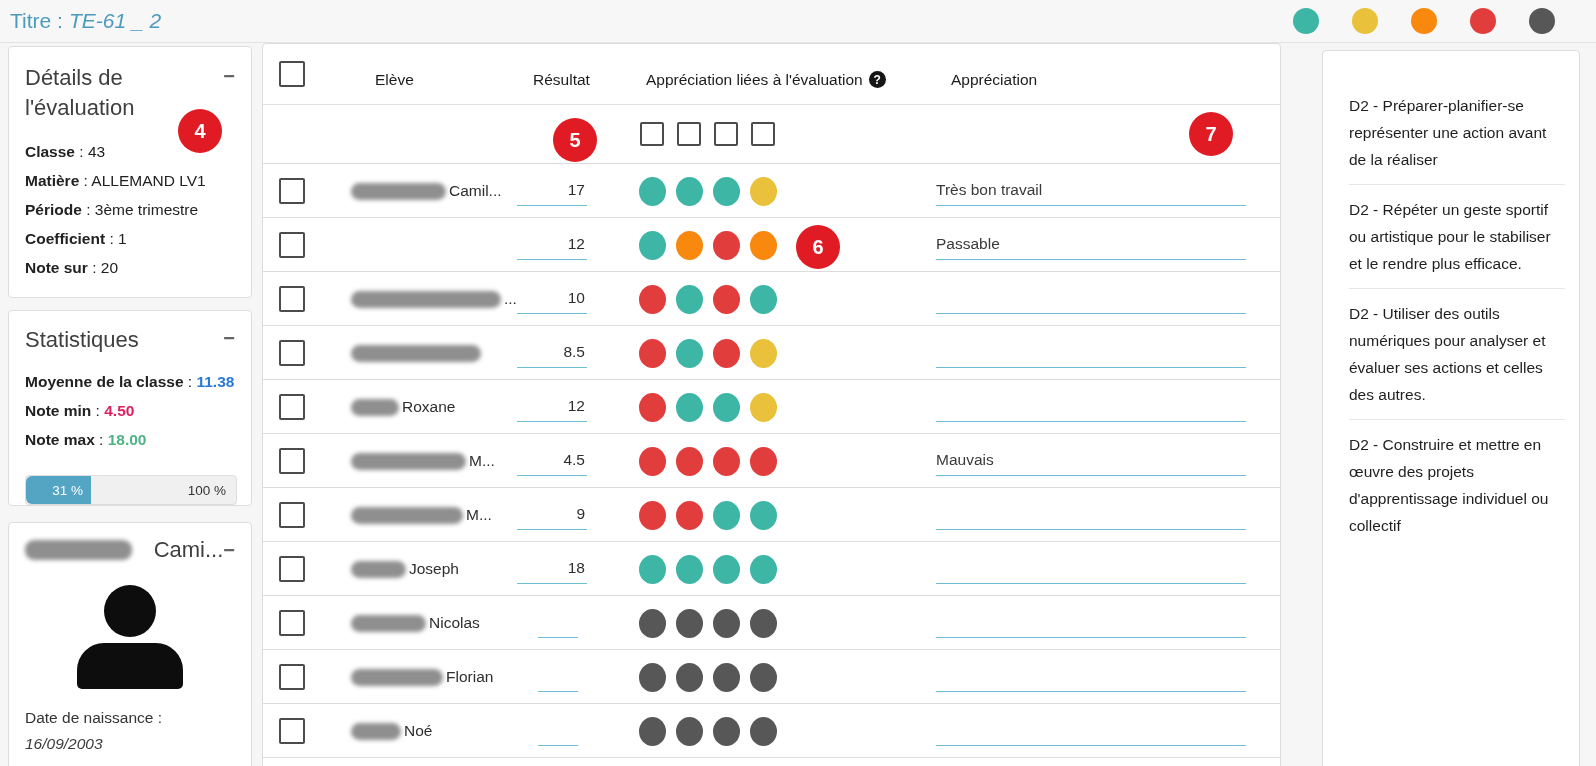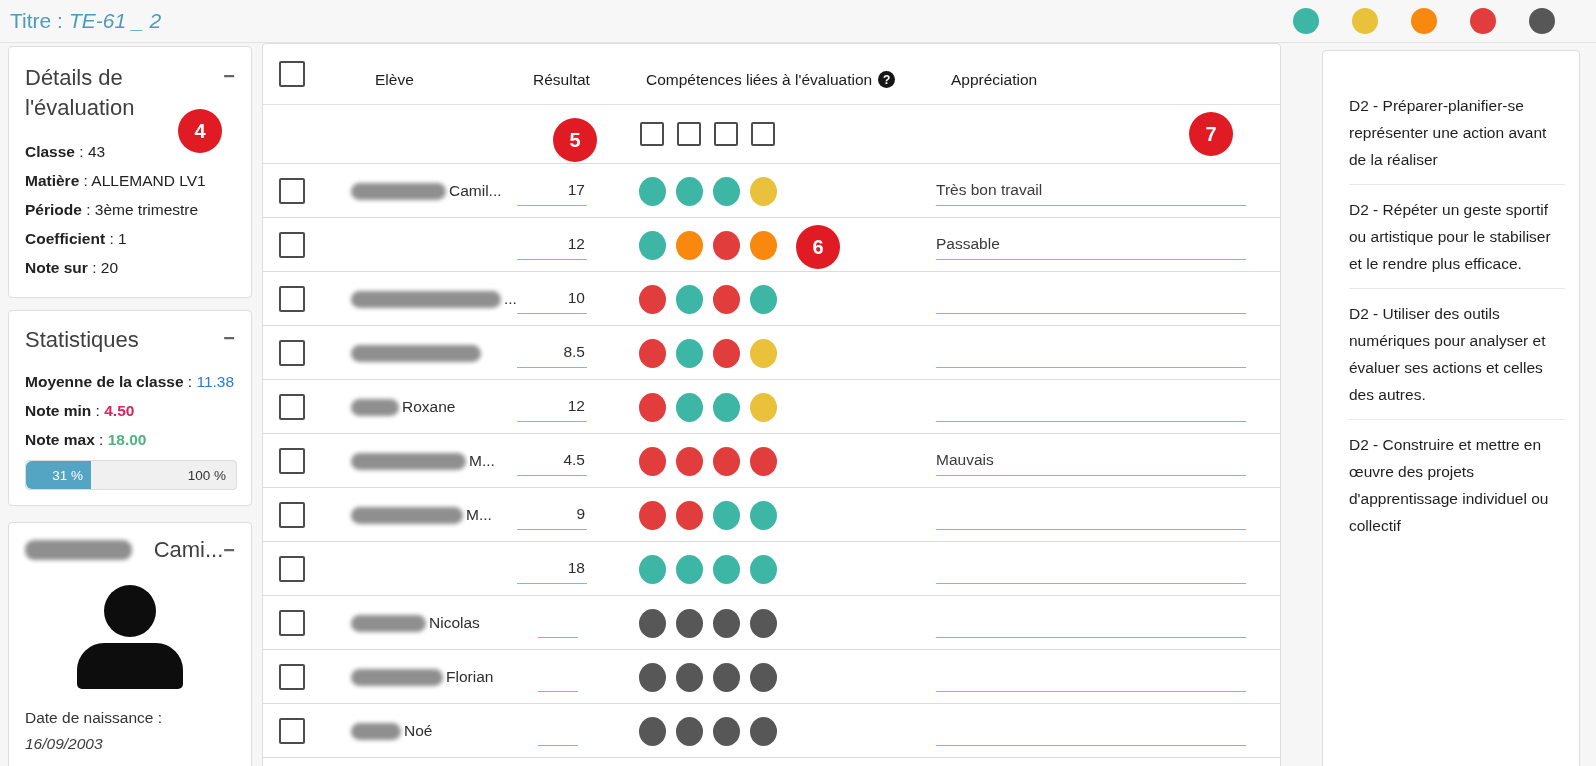--- a/index.html
+++ b/index.html
@@ -23,24 +23,24 @@
   
   #details-panel { left:8px; top:46px; width:244px; height:252px; padding:16px 16px; }
   #details-panel .fields { margin-top:14px; }
   .field-line { font-size:15.5px; line-height:29px; color:#222; }
   .field-line b { font-weight:700; }
 
   #stats-panel { left:8px; top:310px; width:244px; height:196px; padding:14px 16px; }
   #stats-panel .stat-lines { margin-top:12px; }
   .stat-line { font-size:15.5px; line-height:29px; }
   .stat-line b { color:#212121;margin-top:46px; }
-  .val-mean { color:#2a7ad4; font-weight:400; }
+  .val-mean { color:#2a7ad4; font-weight:700; }
   .val-min  { color:#dd2060; font-weight:700; }
   .val-max  { color:#4cb482; font-weight:700; }
-  .progress { margin-top:6px; width:212px; height:30px; background:#f0f0f0;
+  .progress { margin-top:21px; width:212px; height:30px; background:#f0f0f0;
     border:1px solid #ddd; border-radius:4px; position:relative; overflow:hidden; }
   .progress-fill { position:absolute; left:0; top:0; bottom:0; background:#54a4c4;
     border-radius:6px 0 0 6px; display:flex; align-items:center; justify-content:flex-end;
     color:#fff; font-size:13.5px; padding-right:8px; }
   .progress-total { position:absolute; right:10px; top:0; bottom:0; display:flex;
     align-items:center; color:#333; font-size:13.5px; }
 
   #student-panel { left:8px; top:522px; width:244px; height:260px; padding:14px 16px; }
   .student-title { font-size:22px; color:#3f3f3f; display:flex; align-items:center; }
   .student-title .name-text { margin-left:22px; }
@@ -158,21 +158,21 @@
   <div class="dob-label">Date de naissance :</div>
   <div class="dob-value">16/09/2003</div>
 </div>
 
 <div class="card" id="table-card">
   <div class="thead">
     <span class="cbx head-cbx"></span>
     <div class="th th-eleve">Elève</div>
     <div class="th th-result">Résultat</div>
     <div class="th th-comp">
-      <span>Compétences liées à l'évaluation</span>
+      <span>Appréciation liées à l'évaluation</span>
       <span class="qicon">?</span>
     </div>
     <div class="th th-appr">Appréciation</div>
   </div>
   <div class="subhead">
     <span class="cbx sub-cbx" style="left:377px"></span>
     <span class="cbx sub-cbx" style="left:414px"></span>
     <span class="cbx sub-cbx" style="left:451px"></span>
     <span class="cbx sub-cbx" style="left:488px"></span>
   </div>
@@ -273,20 +273,24 @@
         <span class="dots">
           <span class="dot" style="background: rgb(226, 61, 61);"></span>
           <span class="dot" style="background: rgb(226, 61, 61);"></span>
           <span class="dot" style="background: rgb(61, 182, 166);"></span>
           <span class="dot" style="background: rgb(61, 182, 166);"></span>
         </span>
         <div class="appr-input"></div>
       </div>
       <div class="row">
         <span class="cbx"></span>
+        <div class="name-cell">
+          <span class="blur" style="width: 55px;"></span>
+          <div class="name-text">Joseph</div>
+        </div>
         <div class="result-input">18</div>
         <span class="dots">
           <span class="dot" style="background: rgb(61, 182, 166);"></span>
           <span class="dot" style="background: rgb(61, 182, 166);"></span>
           <span class="dot" style="background: rgb(61, 182, 166);"></span>
           <span class="dot" style="background: rgb(61, 182, 166);"></span>
         </span>
         <div class="appr-input"></div>
       </div>
       <div class="row">

